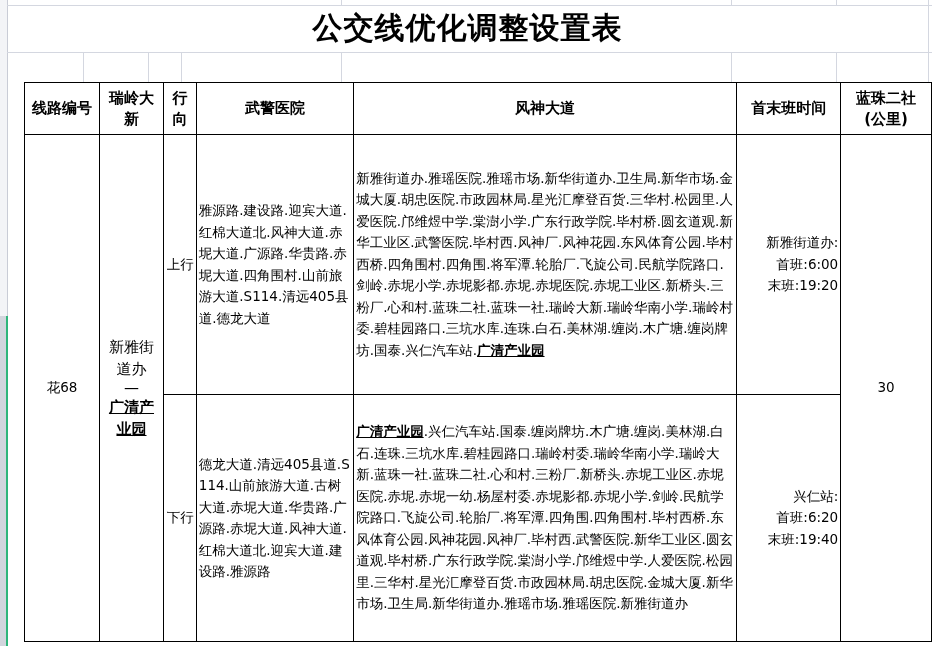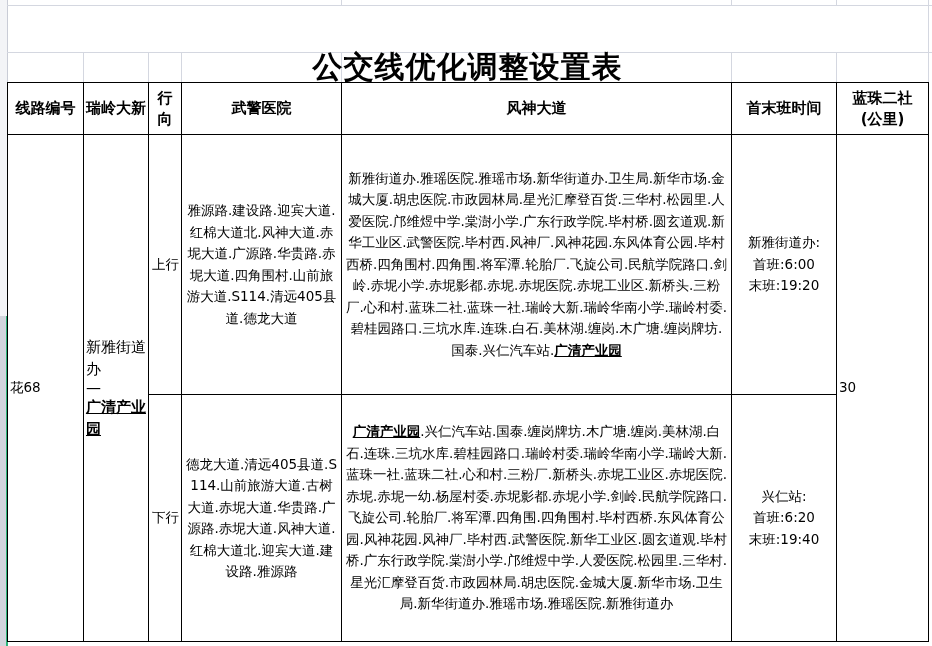--- a/index.html
+++ b/index.html
@@ -17,39 +17,38 @@
     position:absolute; left:0; top:316px; width:6px; height:330px;
     background:#d2d5dd; border-right:2px solid #2fb57a;
   }
   .gridline-h { position:absolute; left:7px; right:0; height:1px; background:#d4d7e0; }
   .gridline-v { position:absolute; width:1px; background:#d4d7e0; }
   .title {
     position:absolute; left:7px; top:5px; width:921px; height:47px;
     display:flex; align-items:center; justify-content:center;
     font-size:30px; font-weight:bold; letter-spacing:1px;
     font-family:"DejaVu Serif", "Liberation Serif", serif;
-    margin-top:39px;
   }
   table.main {
-    position:absolute; left:7px; top:82px;
+    position:absolute; left:24px; top:82px;
     border-collapse:collapse; table-layout:fixed;
   }
   table.main td, table.main th {
     border:1.5px solid #000; padding:0 2px; vertical-align:middle;
     font-size:13.5px; line-height:21.5px;
   }
   table.main th {
     font-weight:bold; font-size:15px; line-height:21px; text-align:center;
     height:51px;
   }
-  .c { }
-  .stops, .route { text-align:center; word-break:break-all; }
+  .c { text-align:center; }
+  .stops, .route { text-align:left; word-break:break-all; }
   .dir { text-align:right; line-height:22px; font-size:15px; }
   .u { text-decoration:underline; font-weight:bold; }
-  .times { text-align:center; vertical-align:middle; }
+  .times { text-align:right; vertical-align:middle; }
 </style>
 </head>
 <body>
 
 <div class="rowhdr"></div>
 <div class="rowhdr-sel"></div>
 
 <div class="gridline-h" style="top:5px"></div>
 <div class="gridline-h" style="top:52px"></div>
 <div class="gridline-v" style="left:83px;top:52px;height:30px"></div>

